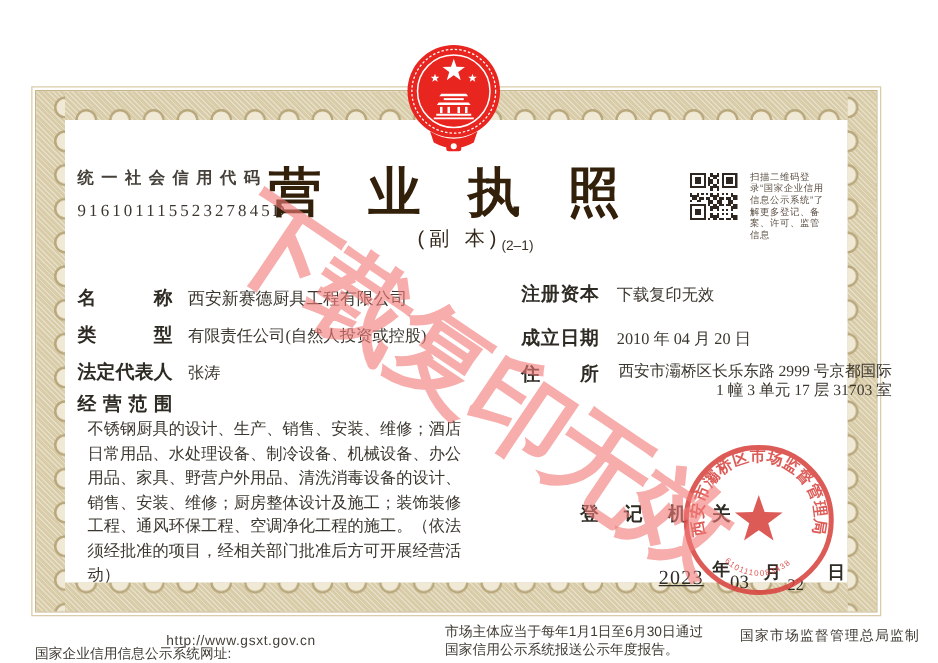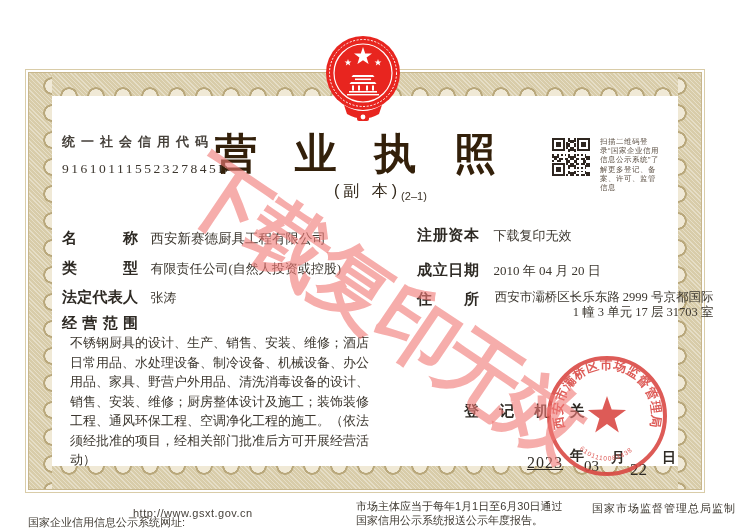--- a/index.html
+++ b/index.html
@@ -60,21 +60,21 @@
 
   
   .reg-label { position:absolute; left:464px; top:402px; font-weight:bold; font-size:15px;
                color:#2e2a24; letter-spacing:8px; white-space:nowrap; }
   .date-row { position:absolute; left:0; top:0; width:750px; height:0; font-family:"Liberation Serif", serif; }
   .d { position:absolute; color:#2f2b25; }
   .d-year  { left:527px; top:454px; font-size:16px; letter-spacing:1px;text-decoration:underline; }
   .d-yc    { left:570px; top:447px; font-size:14px; font-weight:bold; font-family:"Liberation Sans",sans-serif;}
   .d-month { left:584px; top:458px; font-size:15px; }
   .d-mc    { left:611px; top:449px; font-size:14px; font-weight:bold; font-family:"Liberation Sans",sans-serif;}
-  .d-day   { left:630px; top:460px; font-size:17px; }
+  .d-day   { left:630px; top:460px; font-size:13px; }
   .d-dc    { left:662px; top:449px; font-size:14px; font-weight:bold; font-family:"Liberation Sans",sans-serif;}
 
   .seal { position:absolute; left:543px; top:352px; z-index:40; opacity:.88; }
 
   
   .watermark { position:absolute; left:222px; top:133px; z-index:50; pointer-events:none;
                transform:rotate(34deg); transform-origin:0 0; white-space:nowrap;
                font-size:82px; font-weight:bold; letter-spacing:-5px;
                color:rgba(240,188,122,0); color:rgba(241,123,120,.62); }
 

